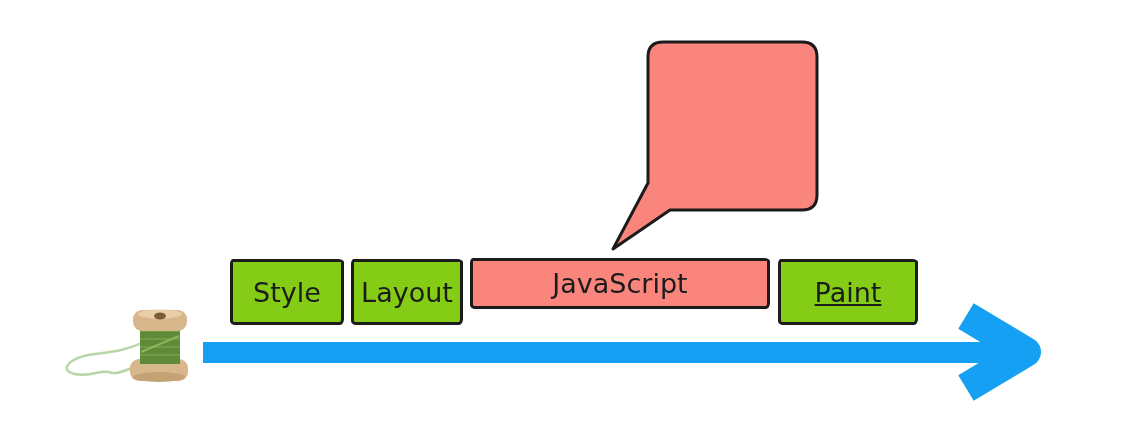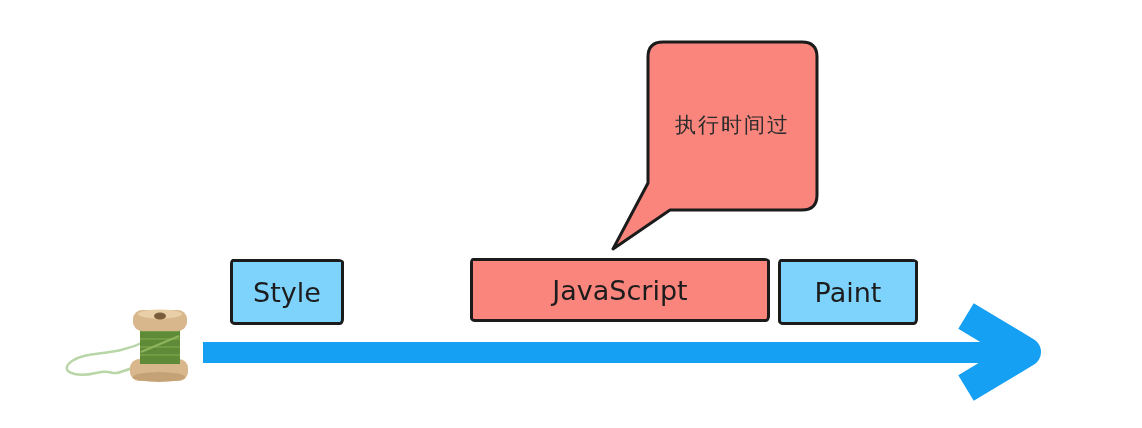--- a/index.html
+++ b/index.html
@@ -22,30 +22,30 @@
   .arrow-shaft{fill:var(--arrow);}
   .arrow-head{fill:none;stroke:var(--arrow);stroke-width:30;stroke-linejoin:round;stroke-linecap:butt;}
   .bubble-text{
     position:absolute;left:648px;top:44px;width:169px;height:162px;
     z-index:2;display:flex;flex-direction:column;align-items:center;justify-content:center;
     font-size:21px;line-height:40px;letter-spacing:2px;color:#2b2b2b;
     text-align:center;white-space:nowrap;
   }
   .box{
     position:absolute;top:259px;height:66px;
-    background:#7dd3fc;border:3px solid var(--ink);box-sizing:border-box;
+    background:#84cc16;border:3px solid var(--ink);box-sizing:border-box;
     display:flex;align-items:center;justify-content:center;
     font-size:27px;color:#1c1c1c;z-index:2;
     border-radius:3px 6px 4px 5px / 5px 3px 6px 4px;
   }
-  .box.hl{background:var(--highlight);top:258px;height:64px;}
+  .box.hl{background:var(--highlight);top:258px;height:51px;}
   .box-style{left:230px;width:114px;}
   .box-layout{left:351px;width:112px;}
   .box-js{left:470px;width:300px;}
-  .box-paint{left:778px;width:140px;}
+  .box-paint{left:778px;width:140px;text-decoration:underline;}
 </style>
 </head>
 <body>
 
 <div class="canvas">
 
   <svg class="art" viewBox="0 0 1142 428" aria-hidden="true">
 
     <g>
       <rect class="arrow-shaft" x="203" y="342" width="802" height="21"></rect>
@@ -66,25 +66,27 @@
       <path d="M 141 352 L 179 336" stroke="#8fb45e" stroke-width="2" fill="none"></path>
       <rect x="133" y="310" width="54" height="21" rx="9" fill="var(--wood)"></rect>
       <ellipse cx="160" cy="314" rx="22" ry="4.5" fill="#e8cfa7"></ellipse>
       <ellipse cx="160" cy="316" rx="6" ry="3.5" fill="#7a5c3a"></ellipse>
     </g>
 
     <path class="bubble-shape" d="M 663 42 L 802 42 Q 817 42 817 57 L 817 195 Q 817 210 802 210 L 670 210 L 613 249 L 648 183 L 648 57 Q 648 42 663 42 Z"></path>
   </svg>
 
   <div class="bubble-text">
-    <div>执行时间过</div>
   </div>
 
   <div class="box box-style">
     <span>Style</span>
+  </div>
+  <div class="box box-layout">
+    <span>Layout</span>
   </div>
   <div class="box box-js hl">
     <span>JavaScript</span>
   </div>
   <div class="box box-paint">
     <span>Paint</span>
   </div>
 
 </div>
 

